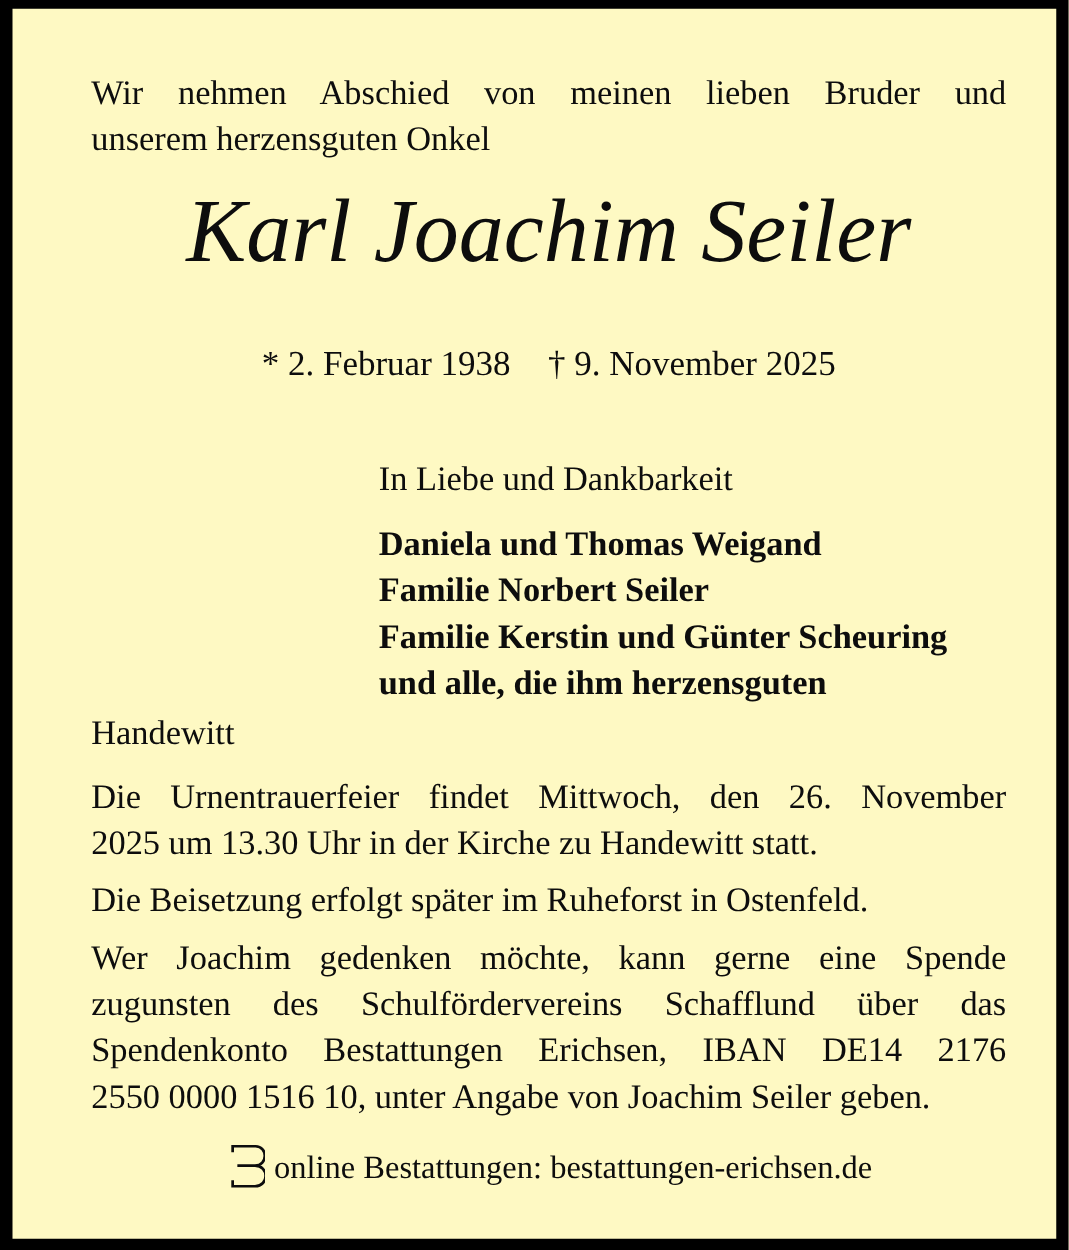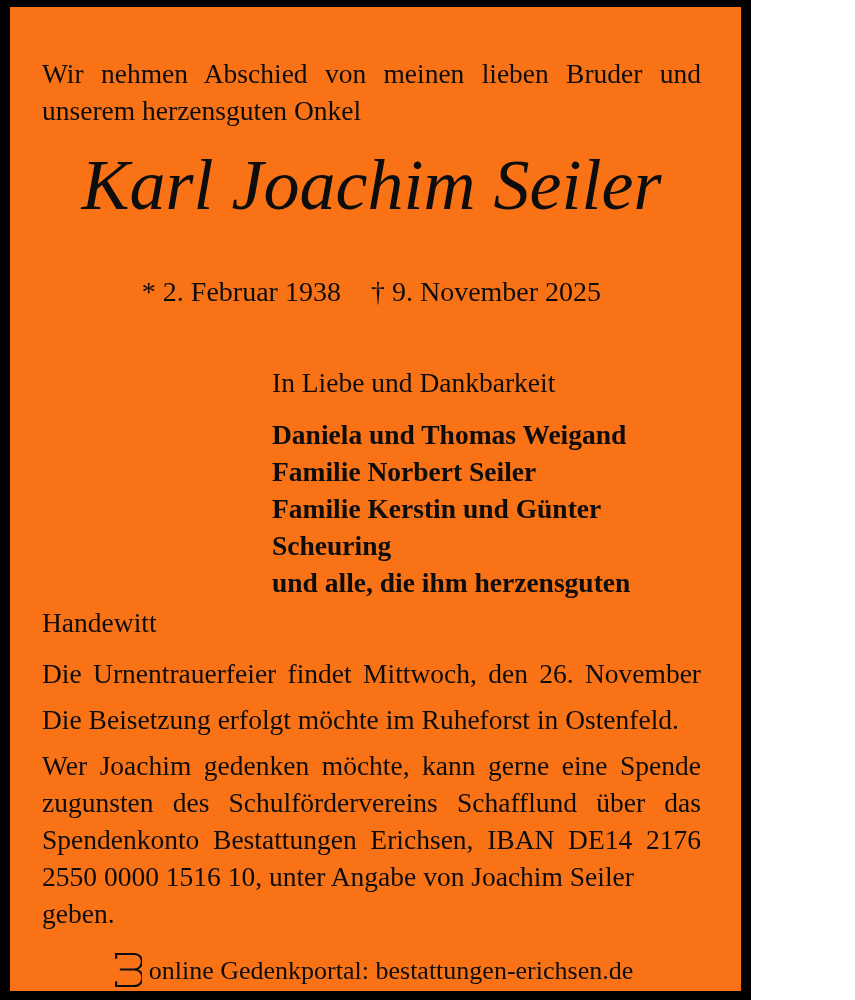--- a/index.html
+++ b/index.html
@@ -6,27 +6,27 @@
   body {
     width: 855px;
     height: 1000px;
     background: #ffffff;
     font-family: "Liberation Serif", serif;
     color: #0d0d0d;
     overflow: hidden;
   }
   .notice-frame {
     box-sizing: border-box;
-    width: 751px;
+    width: 855px;
     height: 1000px;
     border-style: solid;
     border-color: #000000;
     border-width: 7px 10px 9px 10px;
-    padding: 48px 40px 0 32px;
-    background: #f97316;
+    padding: 48px 40px 0 63px;
+    background: #fef9c3;
   }
   .body-text {
     font-size: 27.5px;
     line-height: 37px;
   }
   .justify-full {
     text-align: justify;
     text-align-last: justify;
   }
   .intro { margin: 0; }
@@ -89,31 +89,32 @@
       <div>Familie Norbert Seiler</div>
       <div>Familie Kerstin und Günter Scheuring</div>
       <div>und alle, die ihm herzensguten</div>
     </div>
   </div>
 
   <div class="location-line body-text">Handewitt</div>
 
   <div class="para body-text">
     <div class="justify-full">Die Urnentrauerfeier findet Mittwoch, den 26. November</div>
+    <div>2025 um 13.30 Uhr in der Kirche zu Handewitt statt.</div>
   </div>
 
-  <div class="para-tight body-text">Die Beisetzung erfolgt möchte im Ruheforst in Ostenfeld.</div>
+  <div class="para-tight body-text">Die Beisetzung erfolgt später im Ruheforst in Ostenfeld.</div>
 
   <div class="para-tight body-text">
     <div class="justify-full">Wer Joachim gedenken möchte, kann gerne eine Spende</div>
     <div class="justify-full">zugunsten des Schulfördervereins Schafflund über das</div>
     <div class="justify-full">Spendenkonto Bestattungen Erichsen, IBAN DE14 2176</div>
     <div>2550 0000 1516 10, unter Angabe von Joachim Seiler geben.</div>
   </div>
 
   <div class="footer-line">
     <svg class="logo-eb" width="32" height="42" viewBox="0 0 34 42" aria-hidden="true">
       <path d="M 6.5 9 V 4 H 26 C 36.5 4 36.5 20.5 25.5 20.5 H 10.5 M 25.5 20.5 C 37.5 20.5 37.5 38 25.5 38 H 6.5 V 33" fill="none" stroke="#0d0d0d" stroke-width="2.3"></path>
     </svg>
-    <span>online Gedenkportal: bestattungen-erichsen.de</span>
+    <span>online Bestattungen: bestattungen-erichsen.de</span>
   </div>
 
 </div>
 
 </body></html>

